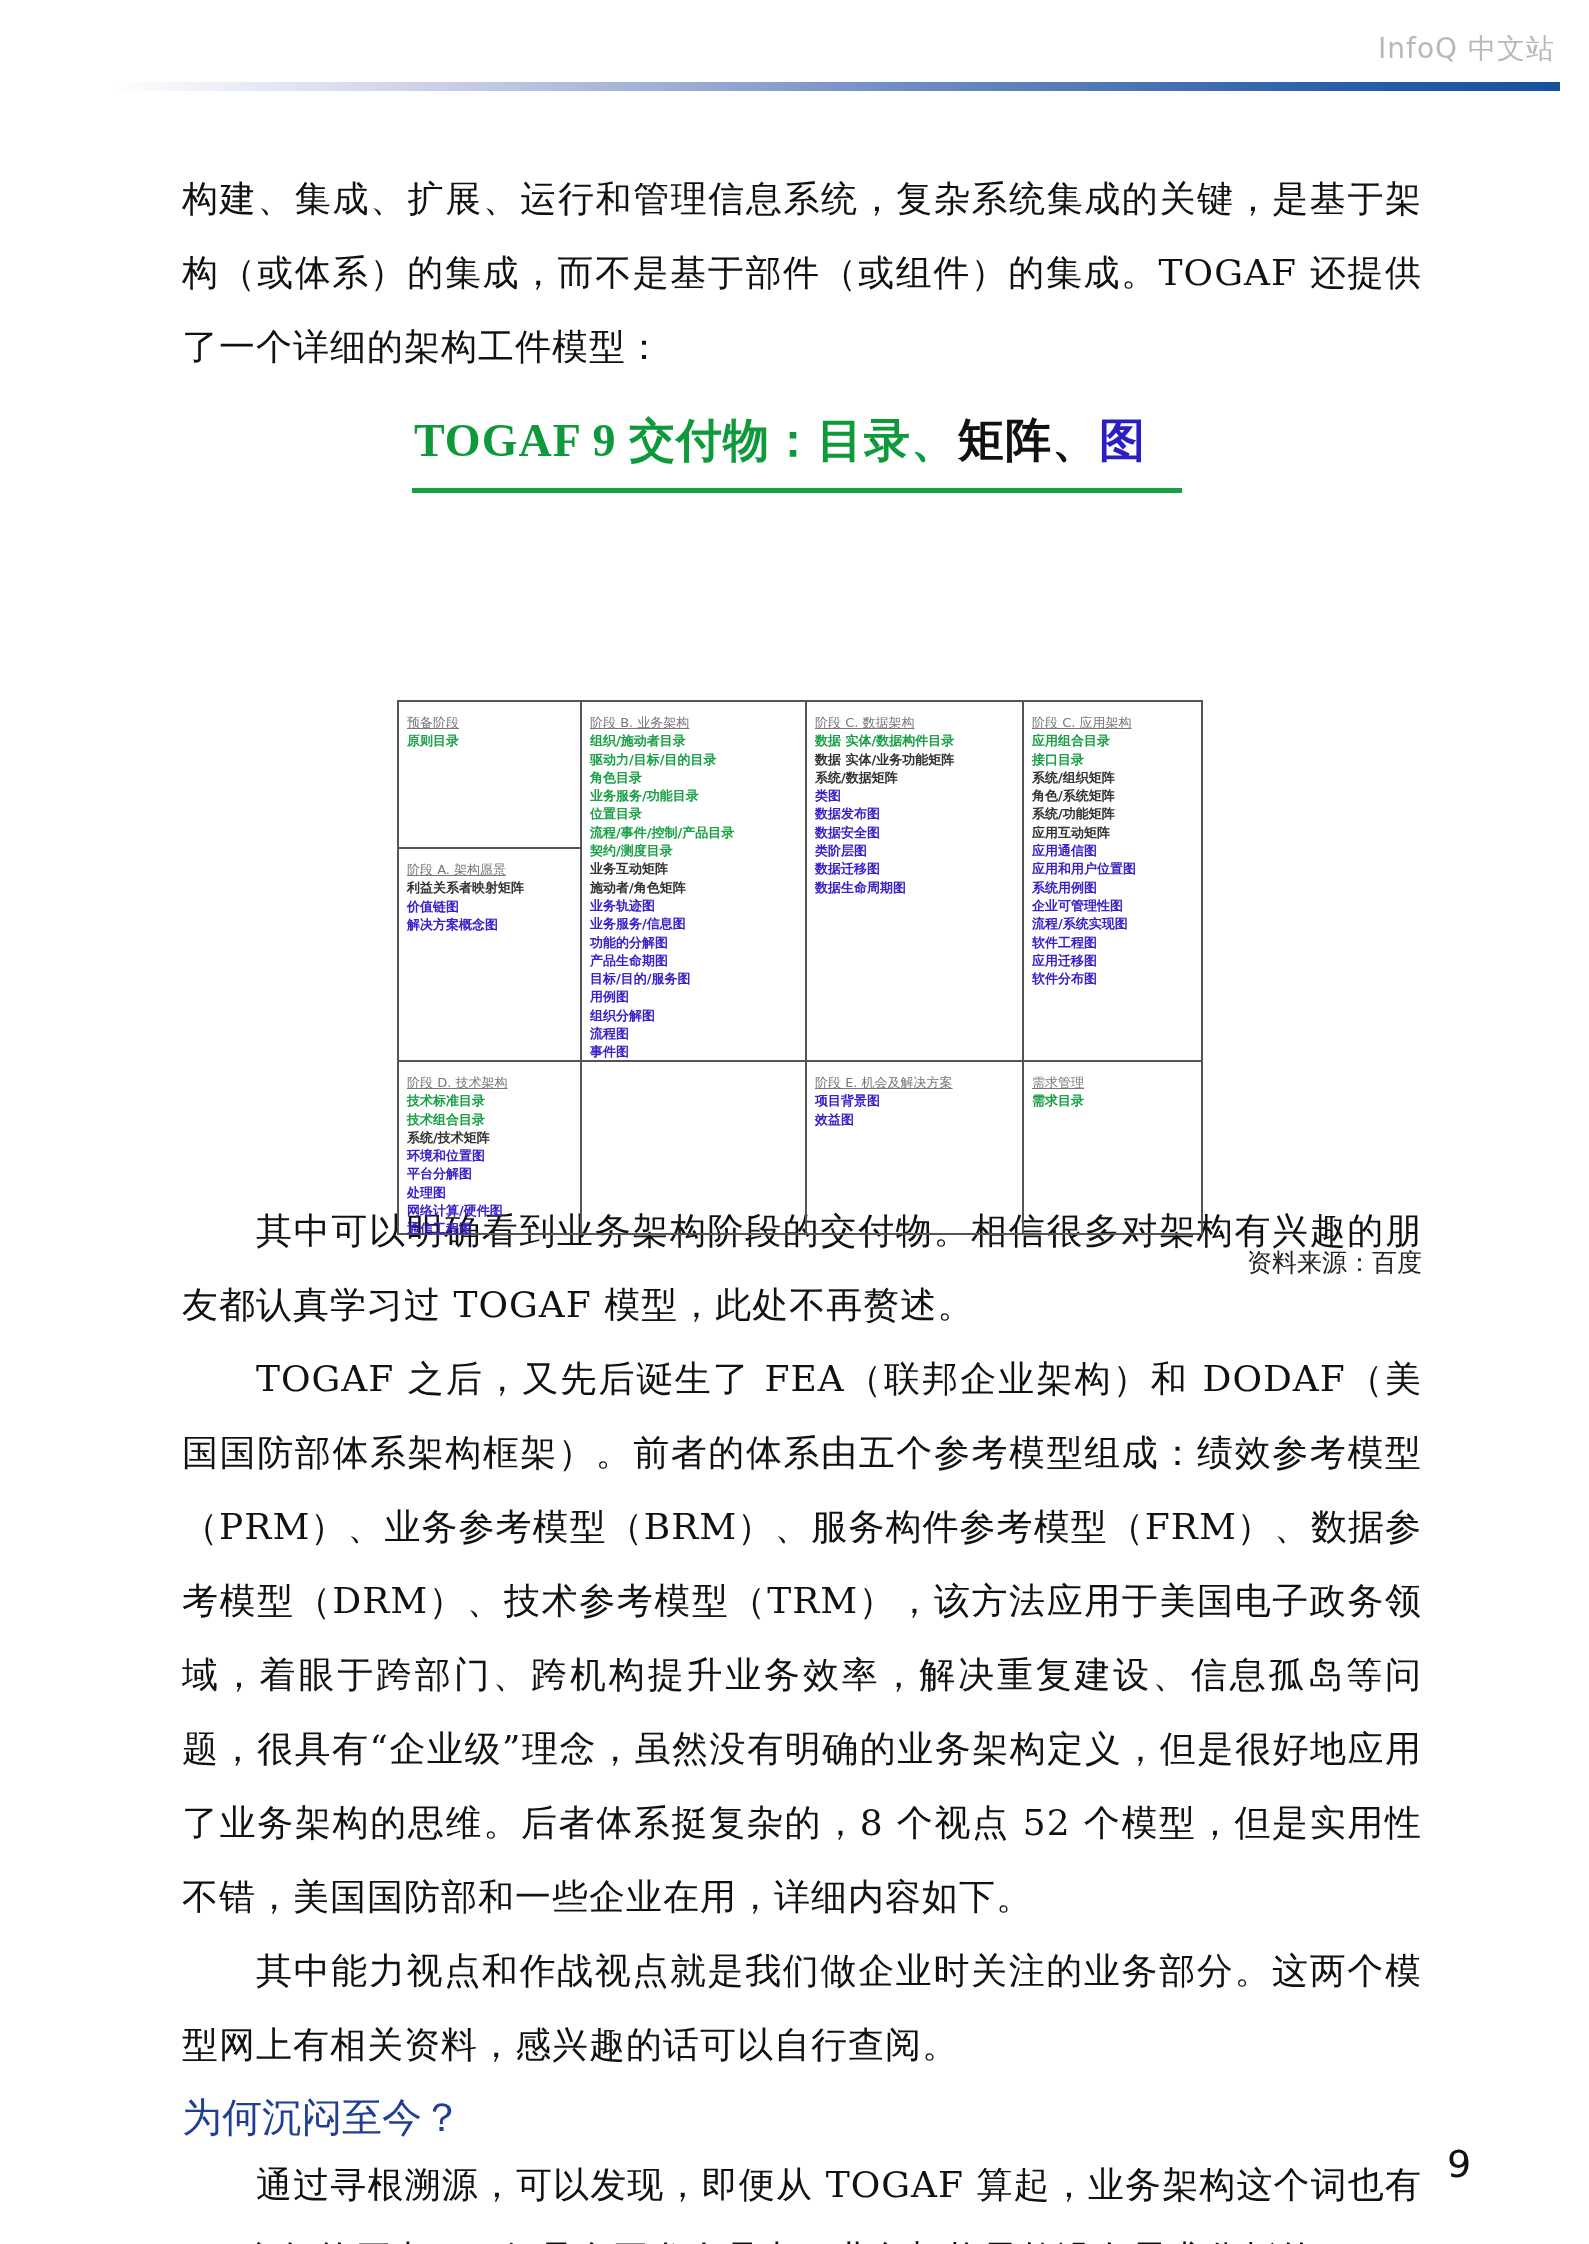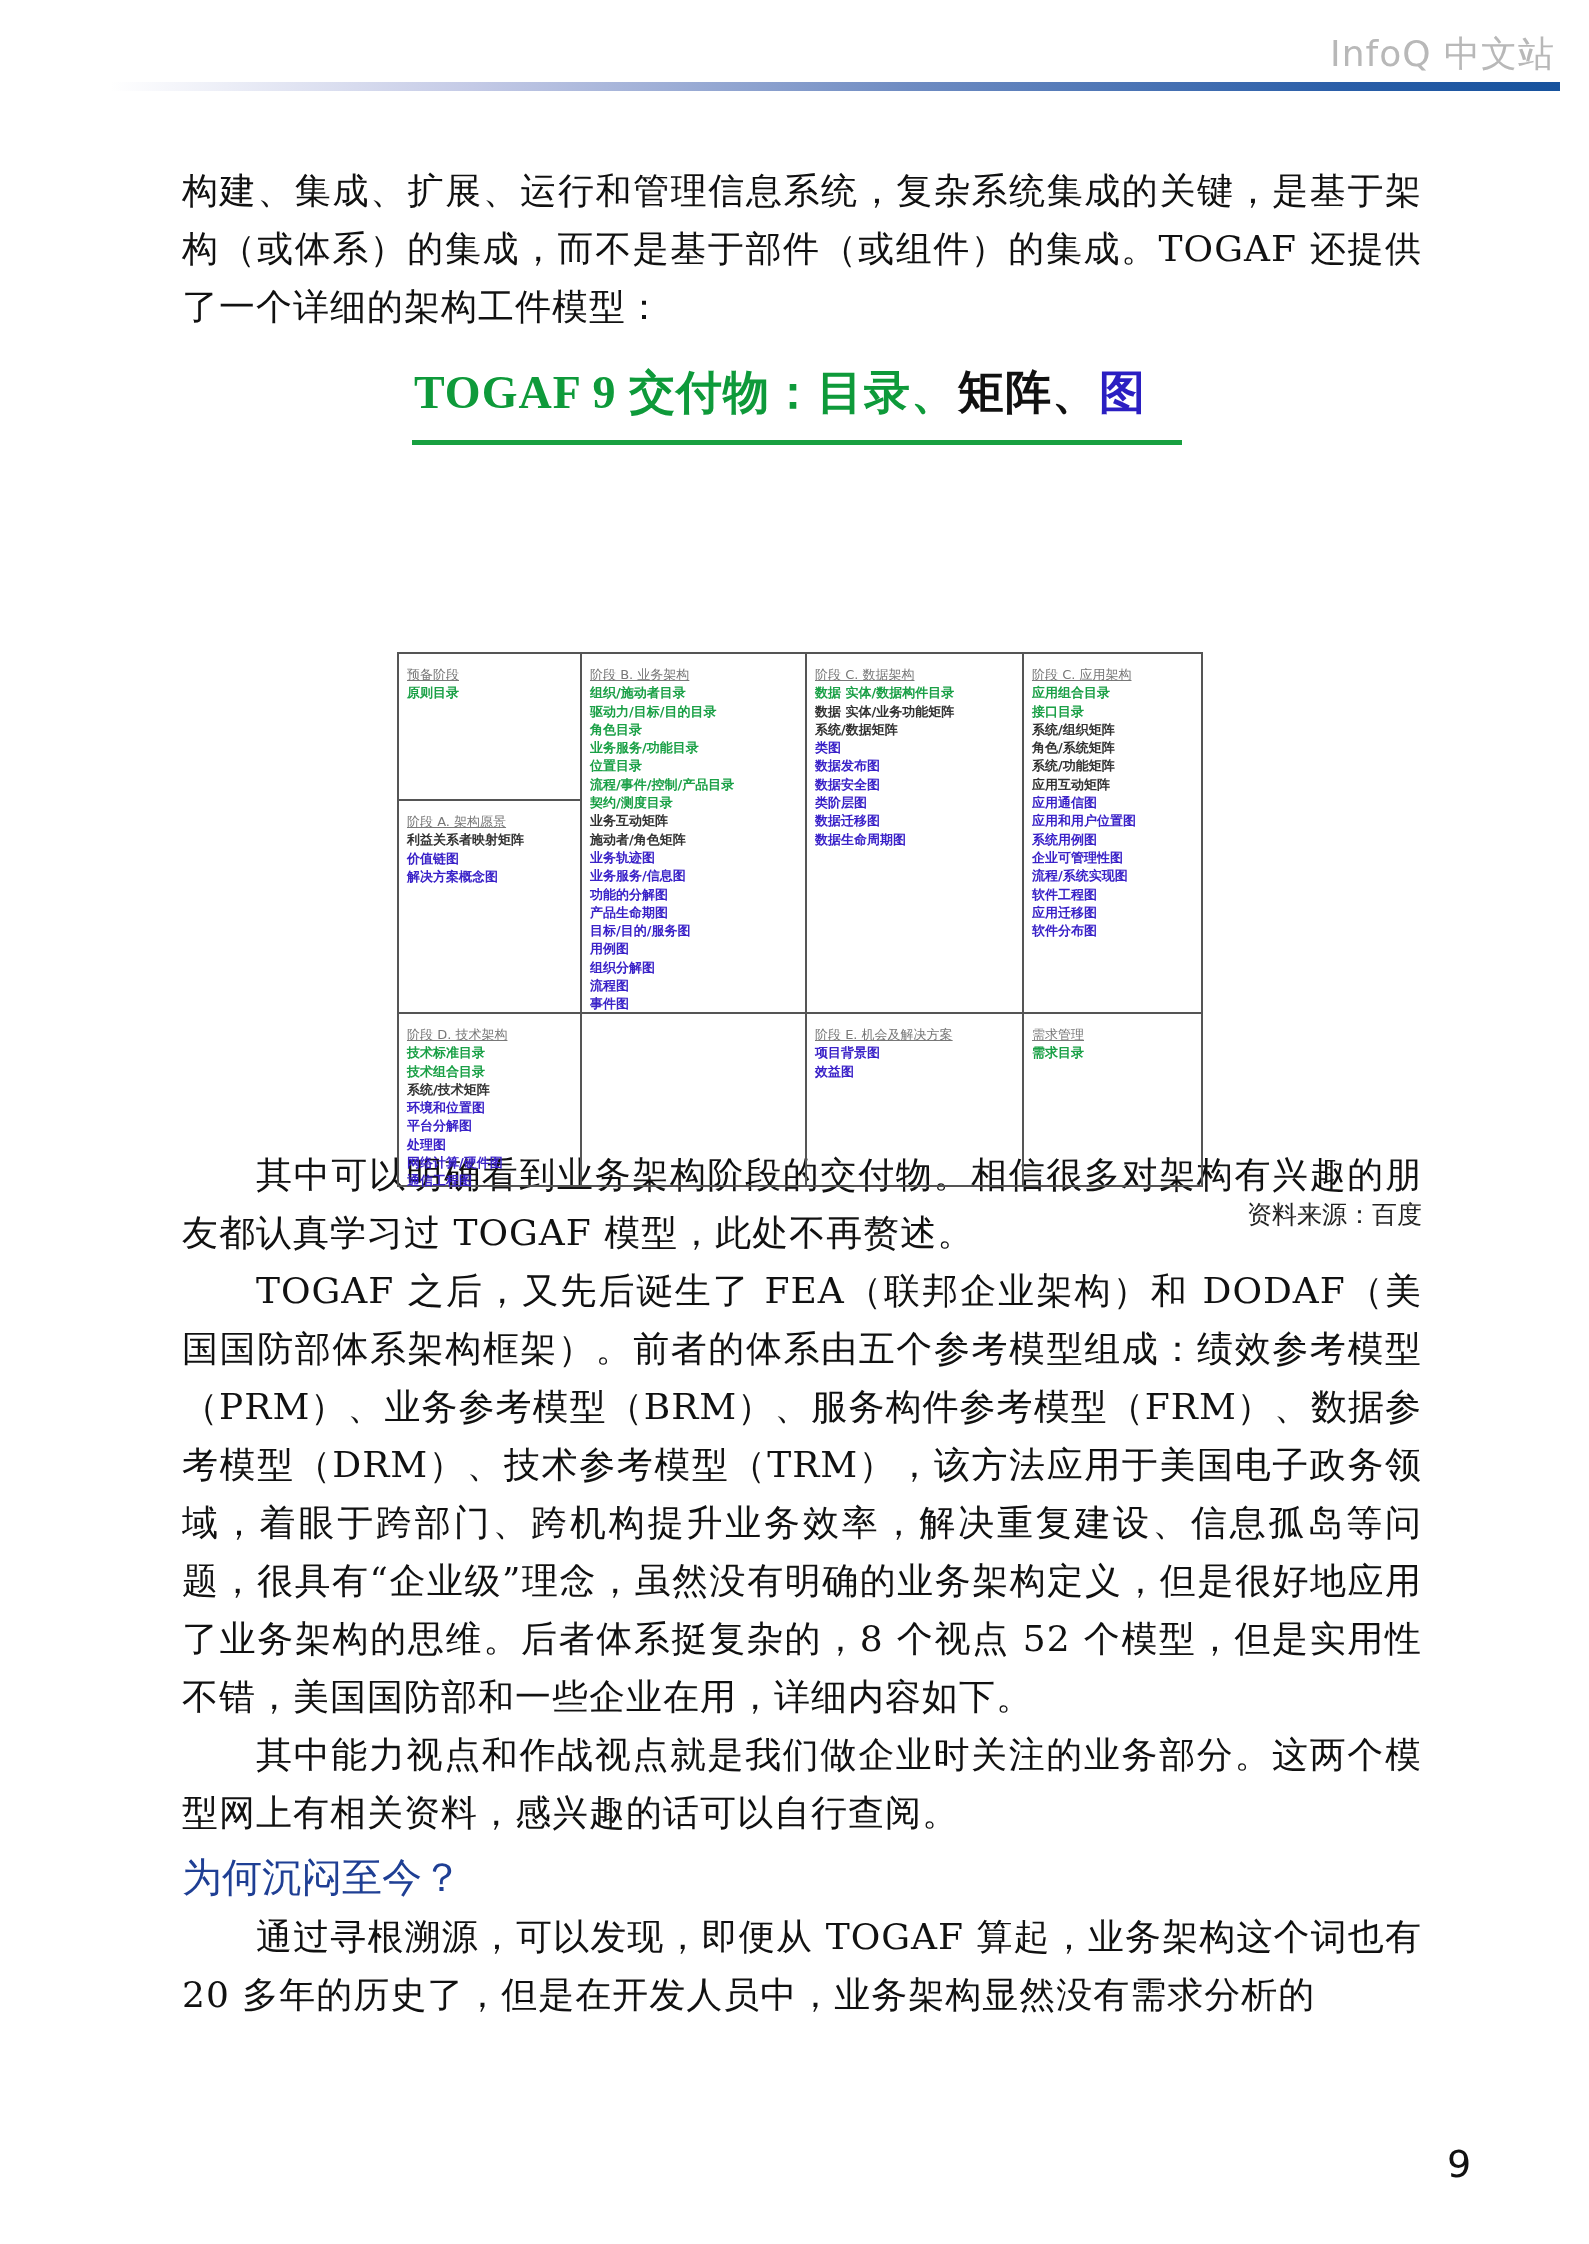--- a/index.html
+++ b/index.html
@@ -1,21 +1,21 @@
 <!DOCTYPE html>
 <html><head>
 <meta charset="utf-8">
 <style>
   html, body { margin:0; padding:0; background:#ffffff; }
   body { width:1589px; height:2244px; position:relative; overflow:hidden; font-family:"DejaVu Serif", serif; color:#111; }
-  .hdr-brand { position:absolute; right:34px; top:30px; font-family:"DejaVu Sans", sans-serif; font-size:36px; color:#b8b8b8; letter-spacing:1px; }
+  .hdr-brand { position:absolute; right:34px; top:30px; font-family:"DejaVu Sans", sans-serif; font-size:28px; color:#b8b8b8; letter-spacing:1px; }
   .hdr-bar { position:absolute; left:110px; top:82px; width:1450px; height:9px;
     background:linear-gradient(to right, rgba(255,255,255,0) 0%, #c4cae6 25%, #6f8cc2 55%, #2a5ea8 85%, #16529d 100%); }
   .content { position:absolute; left:182px; top:162px; width:1240px; }
-  .para { font-size:36px; line-height:58px; margin:0; text-align:justify; text-justify:inter-character; letter-spacing:1px; }
+  .para { font-size:36px; line-height:74px; margin:0; text-align:justify; text-justify:inter-character; letter-spacing:1px; }
   .indent { text-indent:74px; }
   .h2 { font-family:"DejaVu Sans", sans-serif; color:#1f3f94; font-size:40px; line-height:58px; margin:6px 0 2px 0; }
   .figure { position:relative; width:1240px; height:810px; }
   .fig-title { position:absolute; left:232px; top:26px; font-family:"Liberation Serif", serif; font-weight:bold; font-size:46px; color:#0e9a3a; white-space:nowrap; letter-spacing:1px; }
   .fig-title .blk { color:#111; }
   .fig-title .blu { color:#2b1fc2; }
   .fig-rule { position:absolute; left:230px; top:104px; width:770px; height:5px; background:#18a040; }
   .fig-box { position:absolute; left:215px; top:316px; width:806px; height:535px; border:2px solid #555; box-sizing:border-box; }
   .cell { position:absolute; box-sizing:border-box; padding:12px 8px; font-family:"DejaVu Sans", sans-serif; font-size:13px; line-height:18.3px; font-weight:bold; }
   .cell .ch { color:#777; text-decoration:underline; font-weight:normal; }

